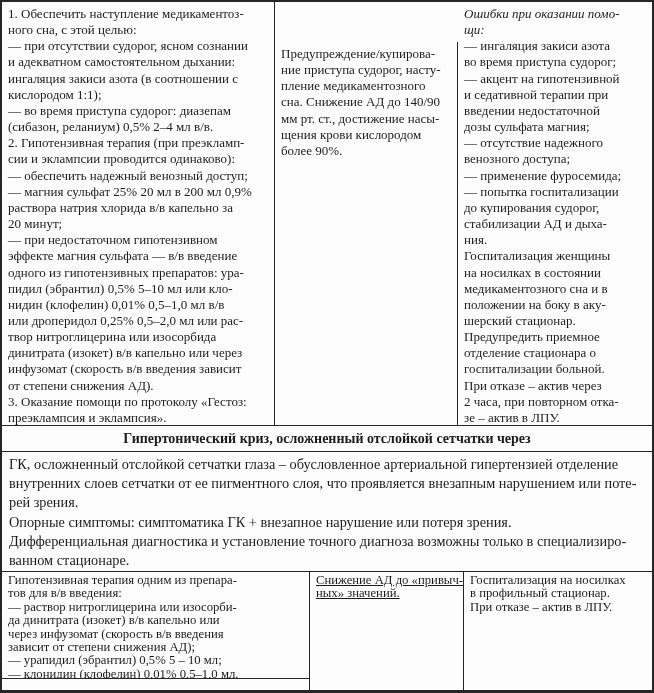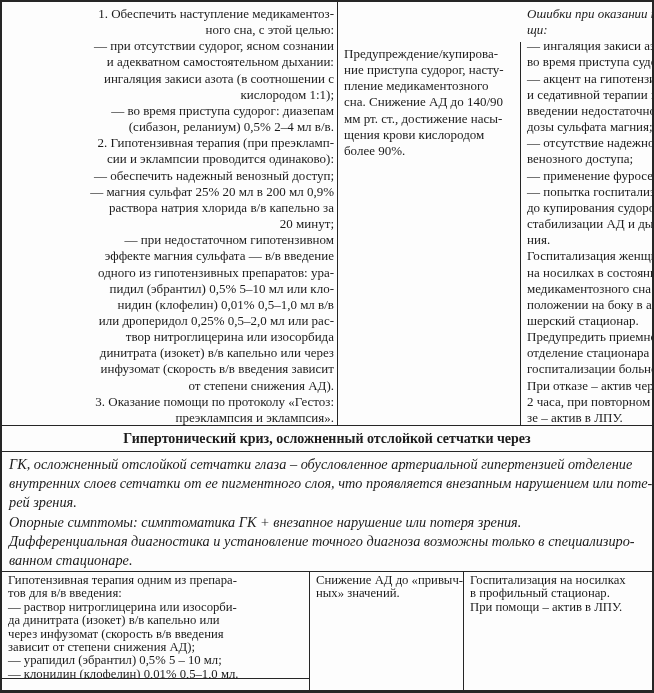--- a/index.html
+++ b/index.html
@@ -17,42 +17,42 @@
     border:2px solid var(--bc);
     border-bottom-width:3px;
     font-family:"Liberation Serif","DejaVu Serif",serif;
     overflow:hidden;
   }
   .txt{white-space:pre;}
   .row{display:flex;width:100%;}
   
   .row1{height:424px;border-bottom:1px solid var(--bc);}
   .row1 .cell{font-size:13px;line-height:16.15px;padding:4px 3px 0 6px;overflow:hidden;}
-  .r1c1{width:336px;border-right:1px solid var(--bc);text-align:right;}
+  .r1c1{width:273px;border-right:1px solid var(--bc);}
   .r1c2{width:183px;border-right:1px solid var(--bc);margin-top:40px;}
   .r1c3{flex:1;}
   .italic{font-style:italic;}
   
   .title-row{
     height:26px;border-bottom:1px solid var(--bc);
     display:flex;align-items:center;justify-content:center;
     font-weight:bold;font-size:14px;
   }
   
   .para-row{
     height:120px;border-bottom:1px solid var(--bc);
     font-size:14.3px;line-height:19.2px;
-    padding:3px 4px 0 7px;overflow:hidden;font-style:italic;
+    padding:3px 4px 0 7px;overflow:hidden;
   }
   
   .row3{flex:1;height:118px;}
   .row3 .cell{font-size:12.7px;line-height:13.4px;padding:2px 3px 0 6px;overflow:hidden;}
   .r3c1{width:308px;border-right:1px solid var(--bc);padding:0 !important;}
   .r3c1-inner{height:107px;border-bottom:1px solid var(--bc);padding:2px 3px 17px 6px;overflow:hidden;}
-  .r3c2{width:154px;border-right:1px solid var(--bc);}
+  .r3c2{width:154px;border-right:1px solid var(--bc);text-decoration:underline;}
   .r3c3{flex:1;}
 </style>
 </head>
 <body>
 
 <div class="page">
 
   <div class="row row1">
     <div class="cell r1c1">
       <div class="txt">1. Обеспечить наступление медикаментоз-
@@ -147,17 +147,17 @@
 — клонидин (клофелин) 0,01% 0,5–1,0 мл.</div>
       </div>
     </div>
     <div class="cell r3c2">
       <div class="txt">Снижение АД до «привыч-
 ных» значений.</div>
     </div>
     <div class="cell r3c3">
       <div class="txt">Госпитализация на носилках
 в профильный стационар.
-При помощи – актив в ЛПУ.</div>
+При отказе – актив в ЛПУ.</div>
     </div>
   </div>
 
 </div>
 
 </body></html>

